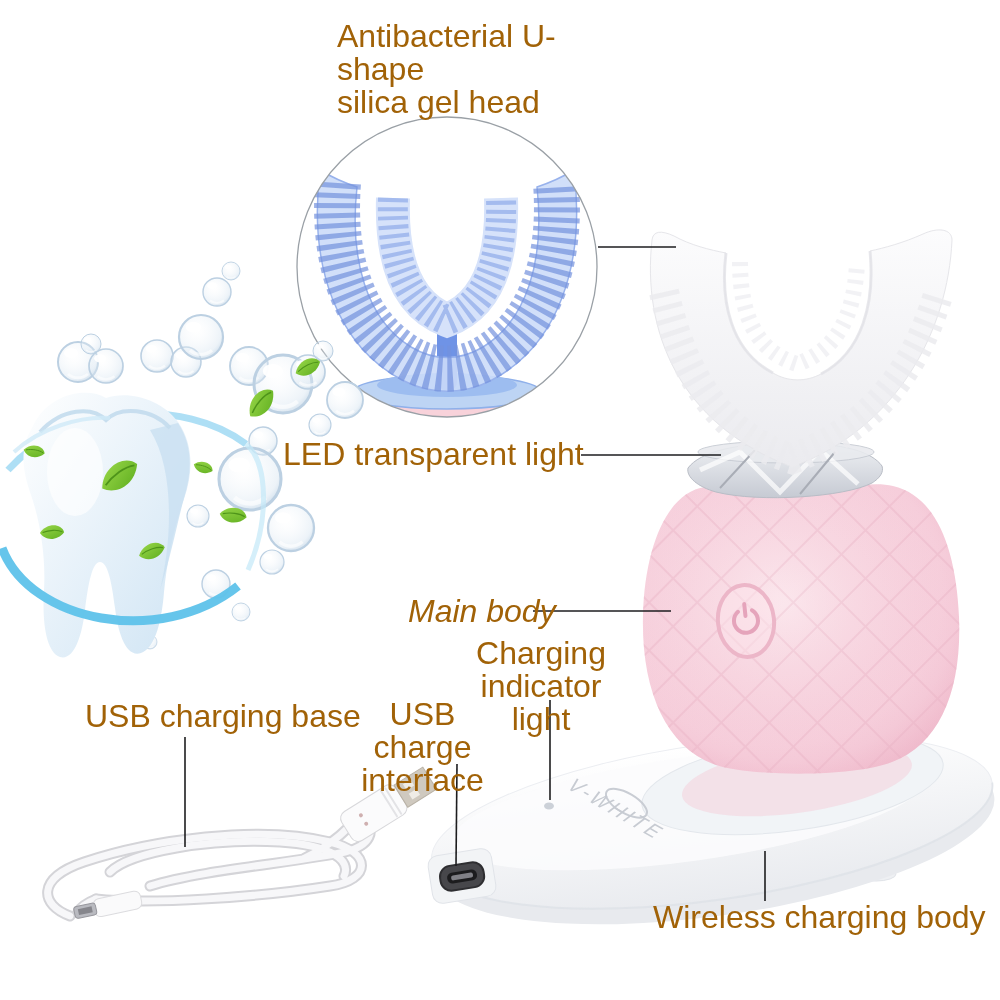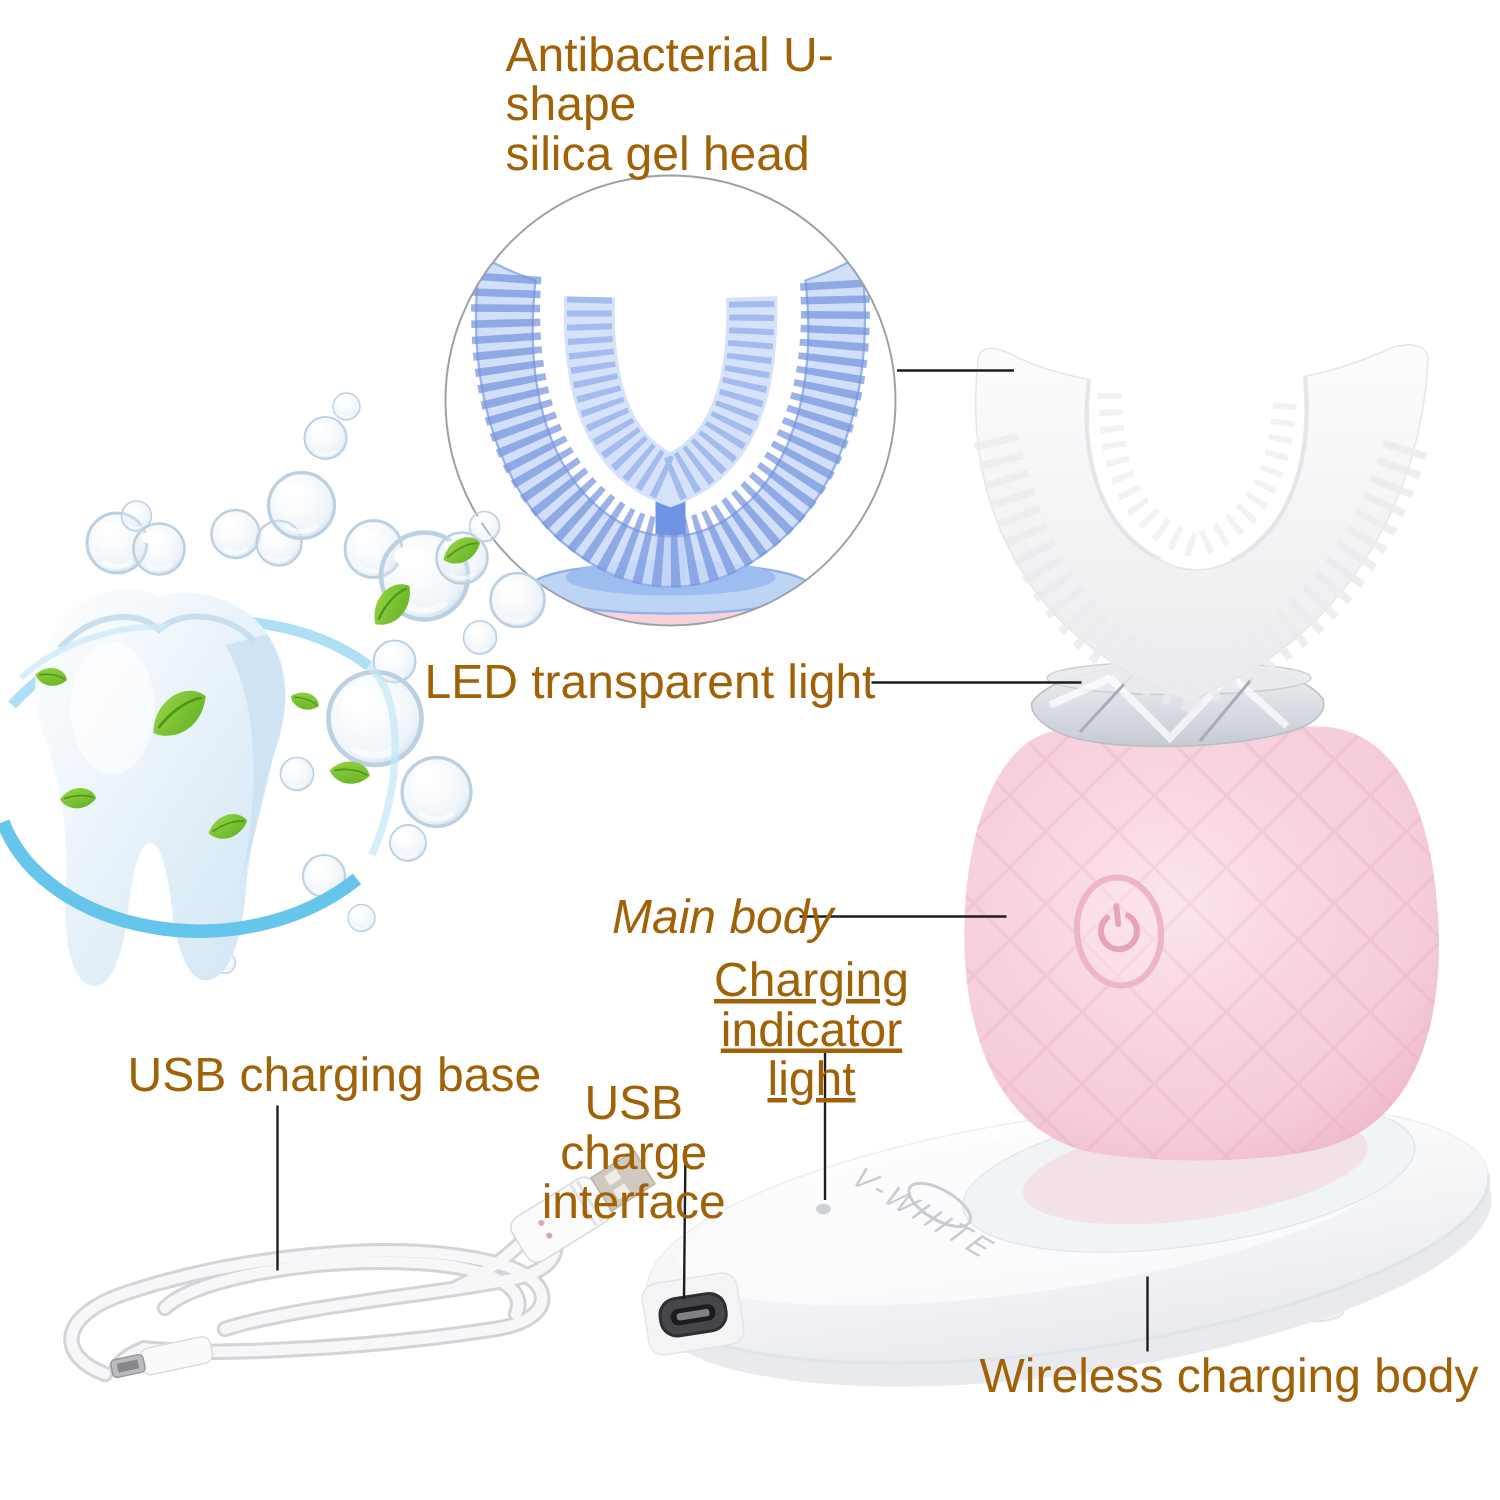--- a/index.html
+++ b/index.html
@@ -246,23 +246,23 @@
   </g>
 </svg>
 
 <div class="label" style="left:337px;top:20px;width:260px;">Antibacterial U-shape
 silica gel head</div>
 
 <div class="label nowrap" style="left:283px;top:438px;">LED transparent light</div>
 
 <div class="label nowrap" style="left:408px;top:595px;font-style:italic;">Main body</div>
 
-<div class="label center" style="left:451px;top:637px;width:180px;text-decoration:underline;">Charging
+<div class="label center" style="left:451px;top:637px;width:180px;">Charging
 indicator light</div>
 
 <div class="label nowrap" style="left:85px;top:700px;">USB charging base</div>
 
-<div class="label center" style="left:325px;top:719px;width:195px;">USB
+<div class="label center" style="left:325px;top:698px;width:195px;">USB
 charge interface</div>
 
 <div class="label nowrap" style="left:653px;top:901px;">Wireless charging body</div>
 
 </div>
 
 </body></html>

